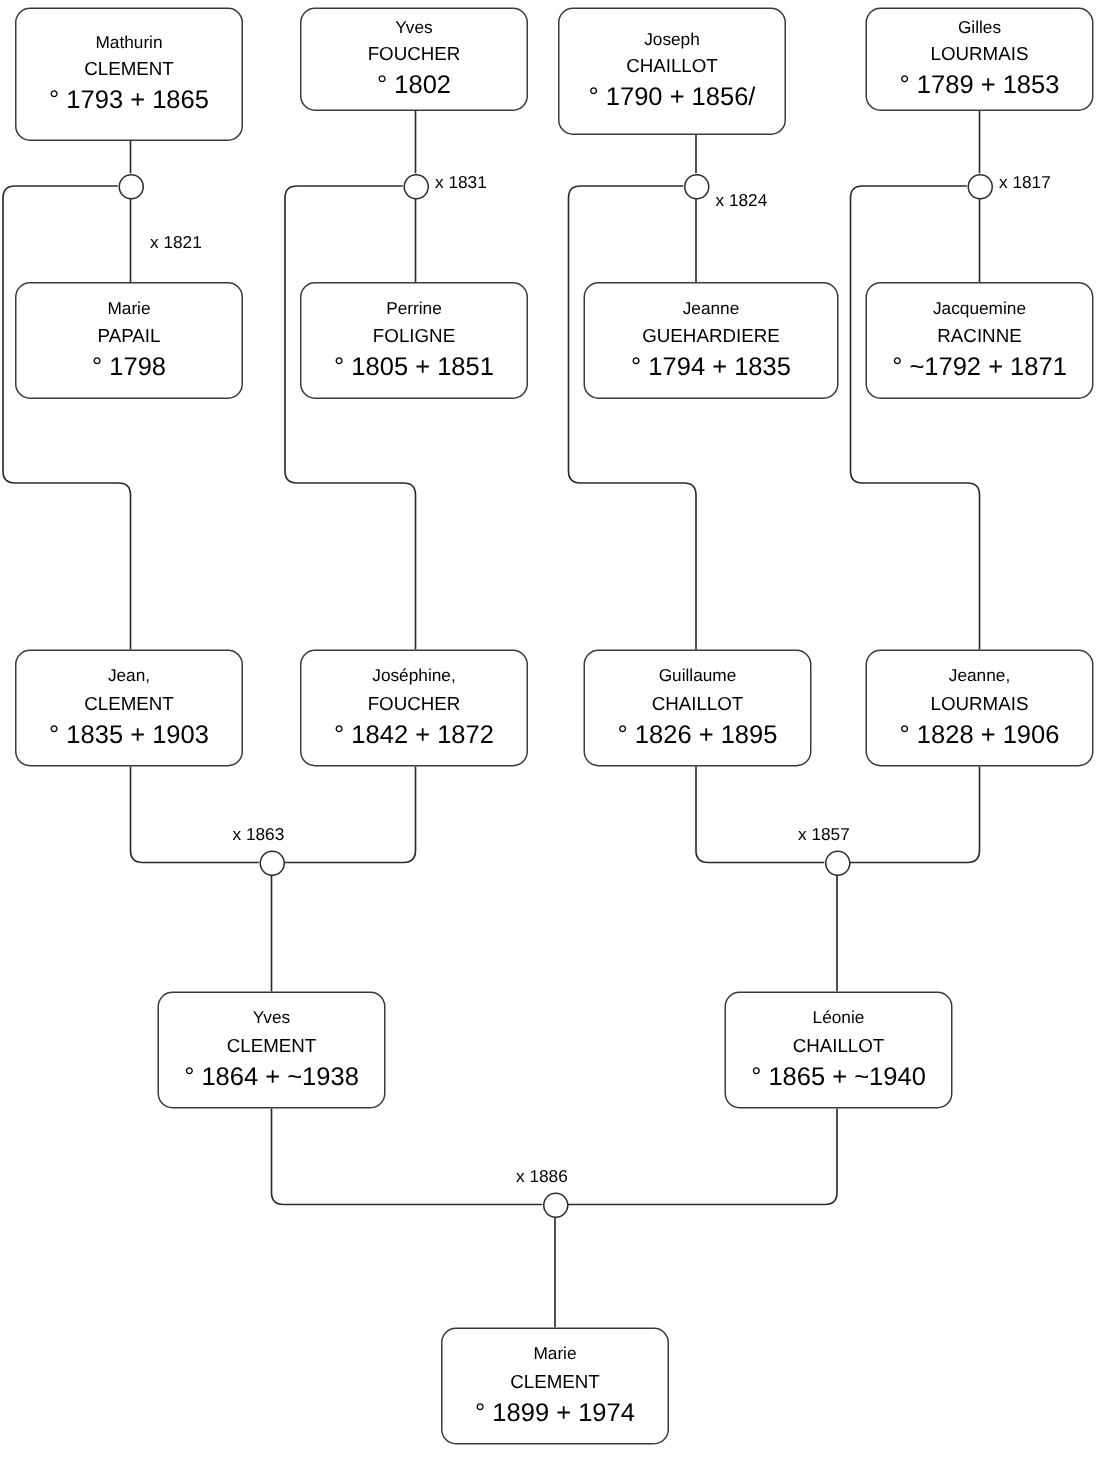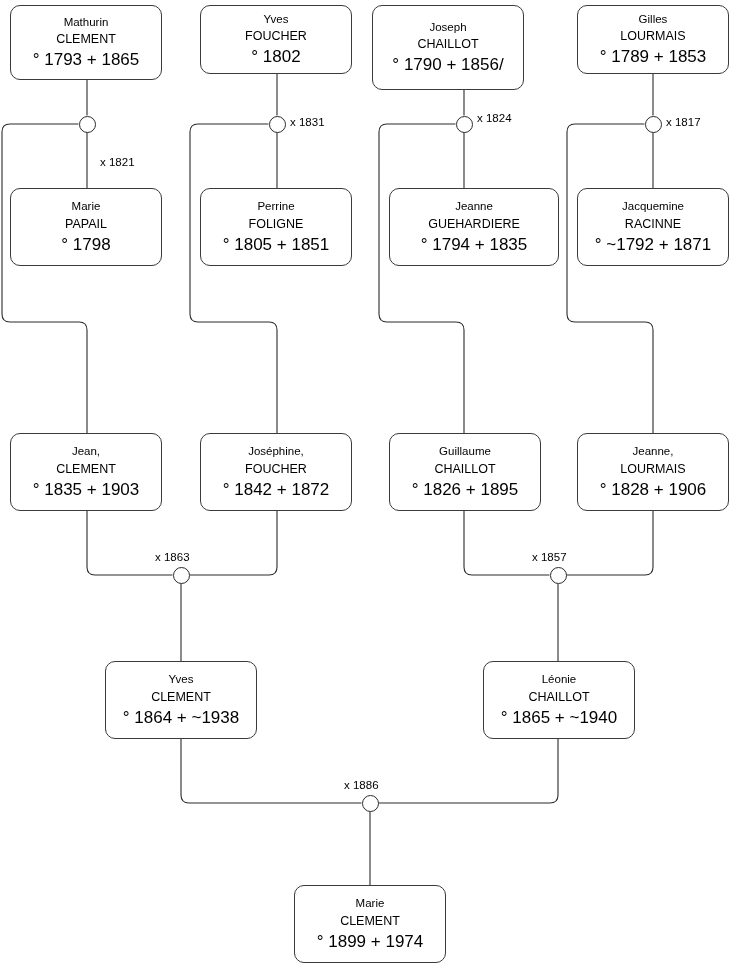--- a/index.html
+++ b/index.html
@@ -98,21 +98,21 @@
         <path d="M 653 511 L 653 567 Q 653 575 645 575 L 566.5 575"></path>
         <path d="M 181 583.5 L 181 661"></path>
         <path d="M 558 583.5 L 558 661"></path>
         <path d="M 181 739 L 181 795 Q 181 803 189 803 L 361.5 803"></path>
         <path d="M 558 739 L 558 795 Q 558 803 550 803 L 378.5 803"></path>
         <path d="M 370 811.5 L 370 885"></path>
       </g>
   </svg>
 
   <div id="people-layer">
-      <div class="person" style="left: 10px; top: 5px; width: 152px; height: 75px;">
+      <div class="person" style="left: 10px; top: 5px; width: 152px; height: 89px;">
         <span class="p-first">Mathurin</span>
         <span class="p-last">CLEMENT</span>
         <span class="p-dates">° 1793 + 1865</span>
       </div>
       <div class="person" style="left: 200px; top: 5px; width: 152px; height: 69px;">
         <span class="p-first">Yves</span>
         <span class="p-last">FOUCHER</span>
         <span class="p-dates">° 1802</span>
       </div>
       <div class="person" style="left: 372px; top: 5px; width: 152px; height: 85px;">
@@ -180,21 +180,21 @@
         <span class="p-last">CLEMENT</span>
         <span class="p-dates">° 1899 + 1974</span>
       </div>
     </div>
   <div id="unions-layer">
       <div class="union" style="left: 78.5px; top: 115.5px;"></div>
       <span class="union-label" style="left: 100px; top: 116px; margin-top: 40px;">x 1821</span>
       <div class="union" style="left: 268.5px; top: 115.5px;"></div>
       <span class="union-label" style="left: 290px; top: 116px;">x 1831</span>
       <div class="union" style="left: 455.5px; top: 115.5px;"></div>
-      <span class="union-label" style="left: 477px; top: 112px;">x 1824</span>
+      <span class="union-label" style="left: 477px; top: 128px;">x 1824</span>
       <div class="union" style="left: 644.5px; top: 115.5px;"></div>
       <span class="union-label" style="left: 666px; top: 116px;">x 1817</span>
       <div class="union" style="left: 172.5px; top: 566.5px;"></div>
       <span class="union-label" style="left: 155px; top: 551px;">x 1863</span>
       <div class="union" style="left: 549.5px; top: 566.5px;"></div>
       <span class="union-label" style="left: 532px; top: 551px;">x 1857</span>
       <div class="union" style="left: 361.5px; top: 794.5px;"></div>
       <span class="union-label" style="left: 344px; top: 779px;">x 1886</span>
     </div>
 

